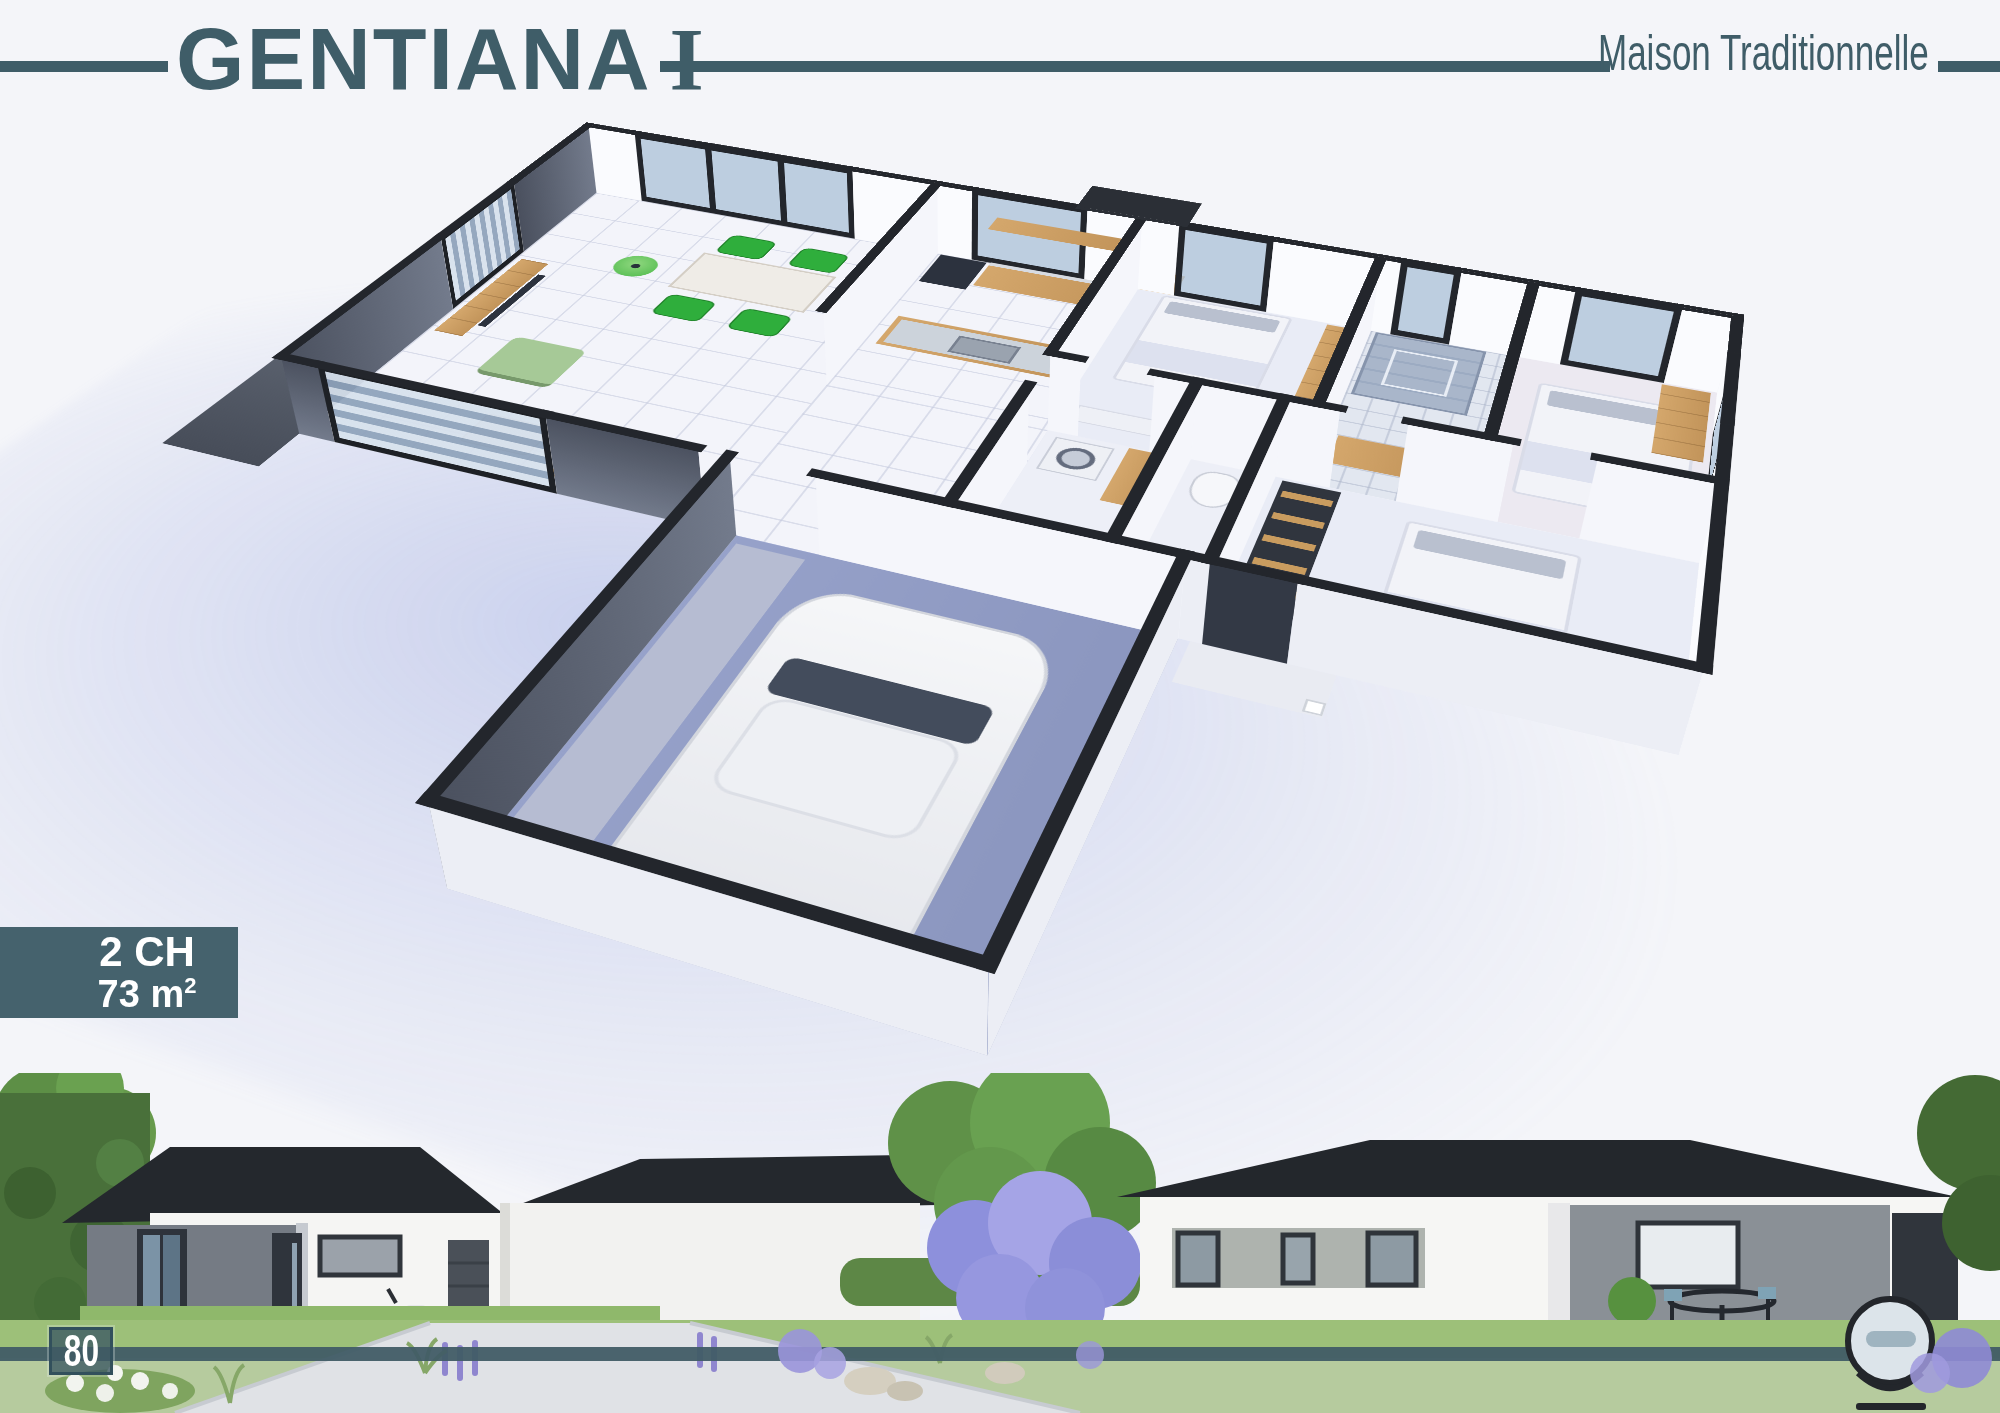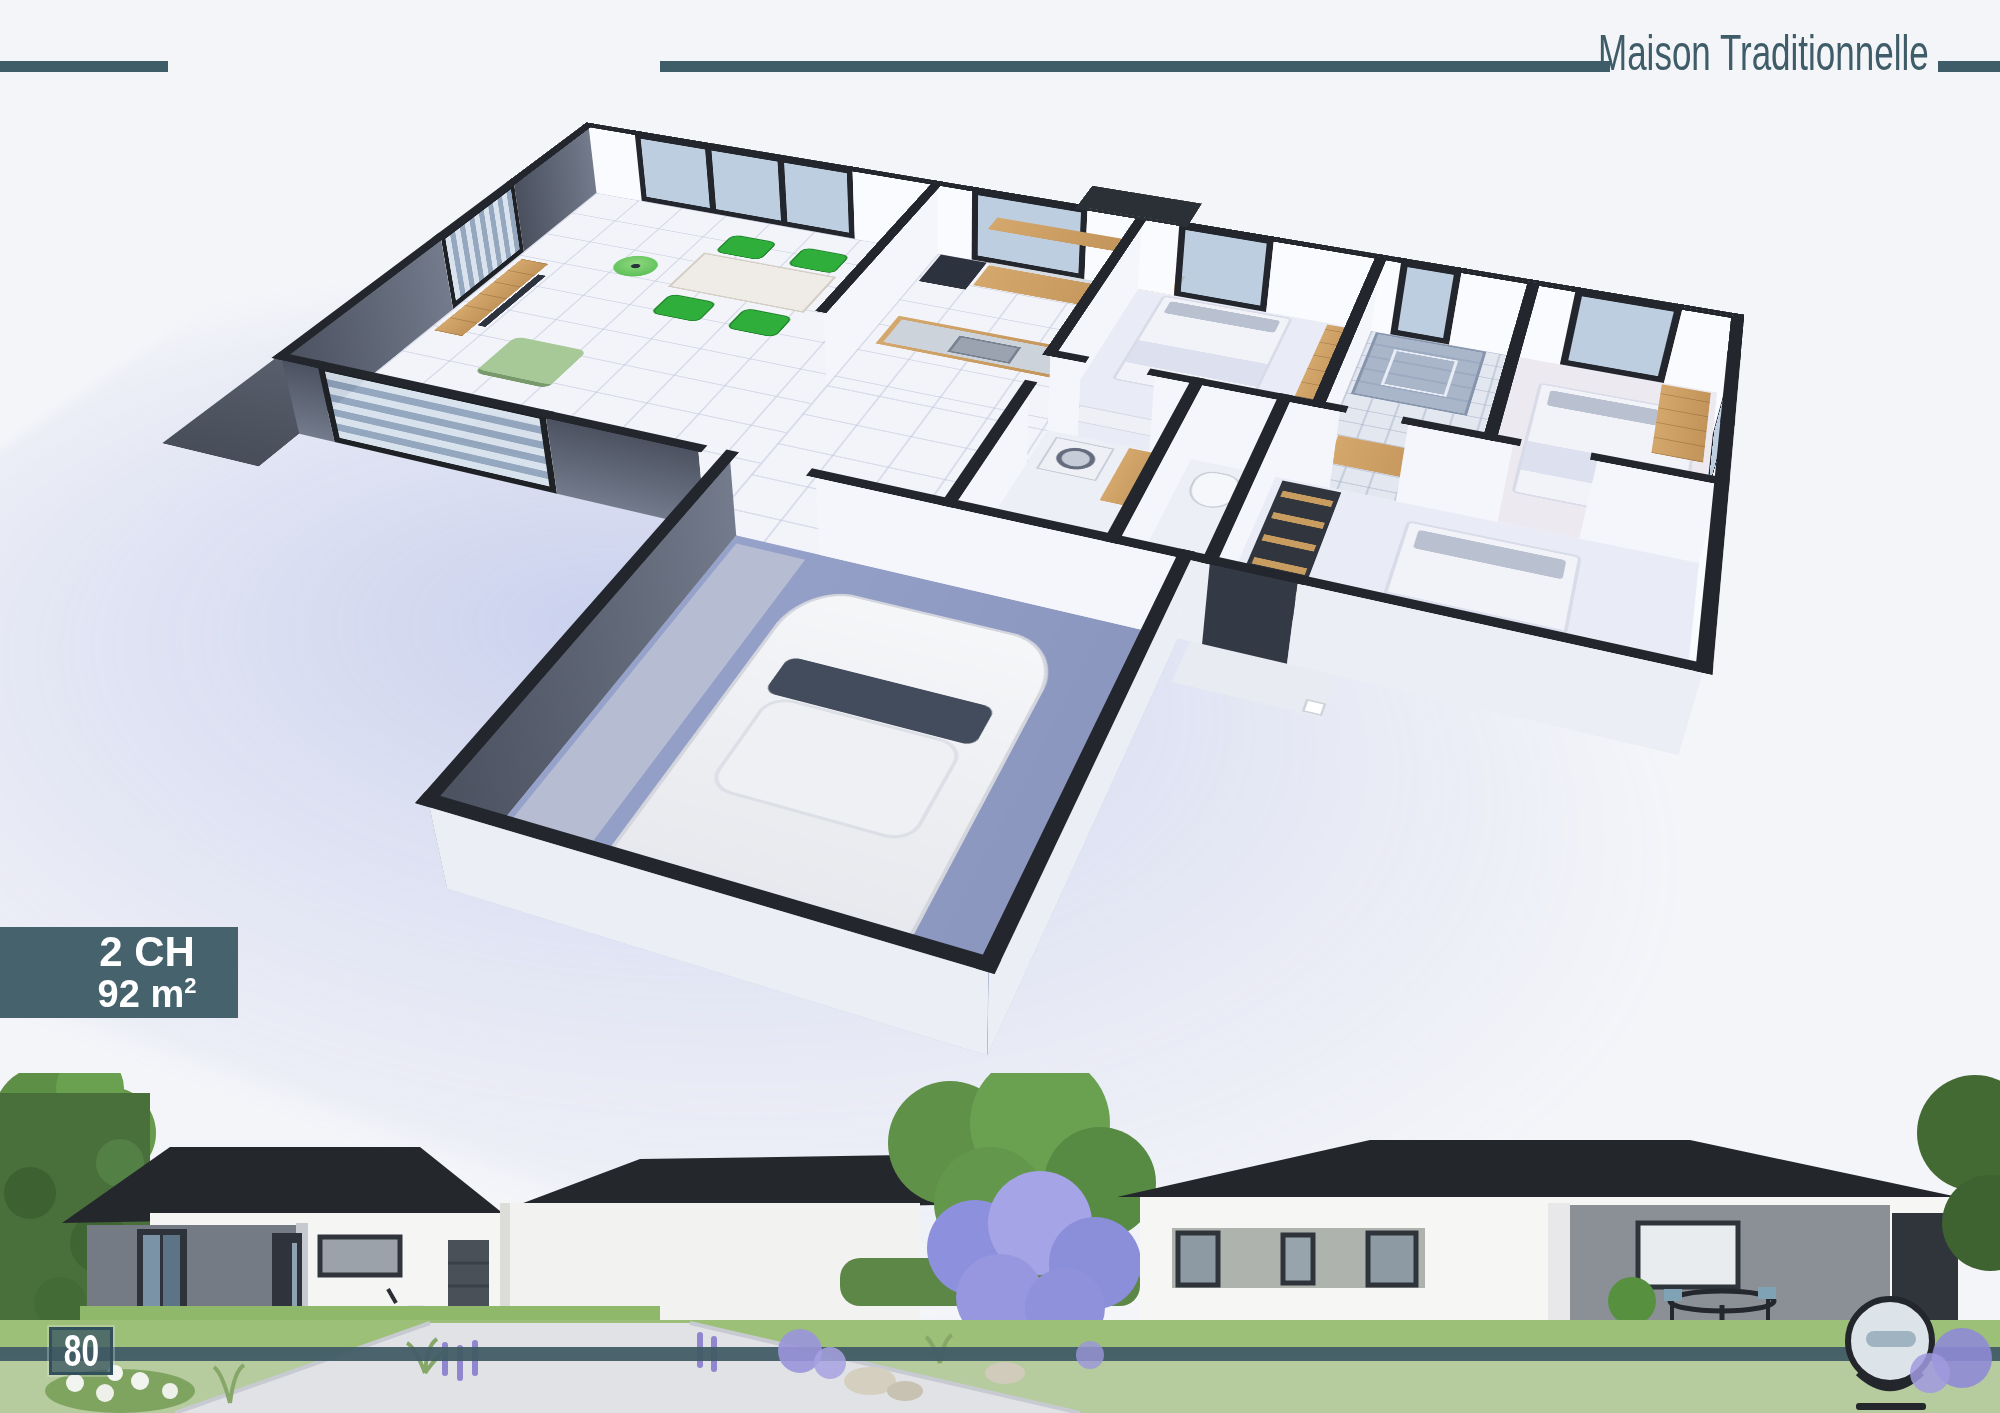--- a/index.html
+++ b/index.html
@@ -103,20 +103,21 @@
 
   
   .scene{position:absolute;left:0;top:1073px;width:2000px;height:340px;}
 </style>
 </head>
 <body>
 
 <div class="page">
 
   <div class="hline" id="line-left"></div>
+  <div class="title"><span>GENTIANA</span><span class="numeral">I</span></div>
   <div class="hline" id="line-mid"></div>
   <div class="subtitle">Maison Traditionnelle</div>
   <div class="hline" id="line-end"></div>
 
   <div class="plan3d" id="plan3d">
       <div class="plan-shadow" style="left: -250px; top: 110px; width: 1520px; height: 1080px; transform: translateZ(-6px);"></div>
       <div class="tile" style="left: 0px; top: 0px; width: 430px; height: 560px;"></div>
       <div class="tile" style="left: 430px; top: 0px; width: 230px; height: 300px;"></div>
       <div class="tile" style="left: 430px; top: 300px; width: 230px; height: 260px;"></div>
       <div class="bedfloor" style="left: 660px; top: 0px; width: 250px; height: 300px;"></div>
@@ -234,21 +235,21 @@
       <div class="washer" style="left: 672px; top: 312px; width: 58px; height: 58px; transform: translateZ(3px);"></div>
       <div class="wood" style="left: 742px; top: 306px; width: 44px; height: 92px; transform: translateZ(3px);"></div>
       <div class="toilet" style="left: 812px; top: 316px; width: 44px; height: 58px; transform: translateZ(3px);"></div>
       <div class="walkway" style="left: 466px; top: 572px; width: 66px; height: 428px; transform: translateZ(1px);"></div>
       <div class="car" style="left: 548px; top: 606px; width: 232px; height: 366px; transform: translateZ(4px);"></div>
       <div class="whitecol" style="left: 974px; top: 600px; width: 16px; height: 16px; transform: translateZ(3px);"></div>
     </div>
 
   <div class="spec-badge">
     <div class="l1">2 CH</div>
-    <div class="l2"><span>92 m</span><sup>2</sup></div>
+    <div class="l2"><span>73 m</span><sup>2</sup></div>
   </div>
 
   <svg class="scene" viewBox="0 0 2000 340">
 
     <g>
       <circle cx="45" cy="45" r="52" fill="#5d8f46"></circle>
         <circle cx="110" cy="60" r="46" fill="#679a4c"></circle>
       <circle cx="25" cy="95" r="45" fill="#55883f"></circle>
         <circle cx="90" cy="15" r="34" fill="#6aa150"></circle>
     </g>

